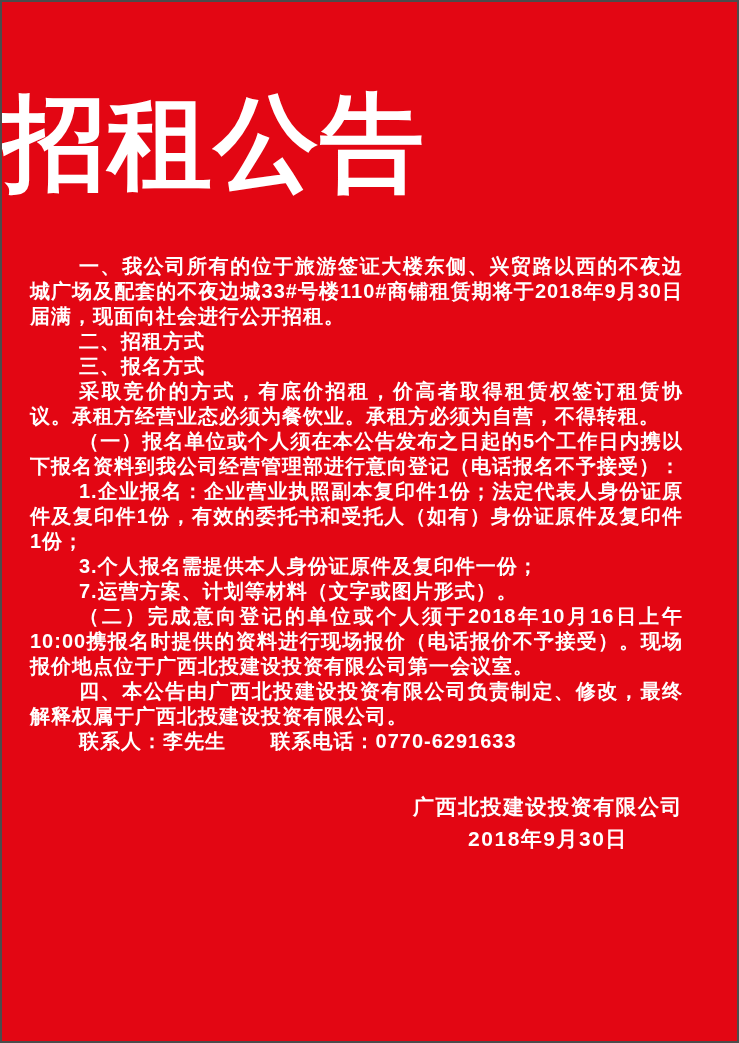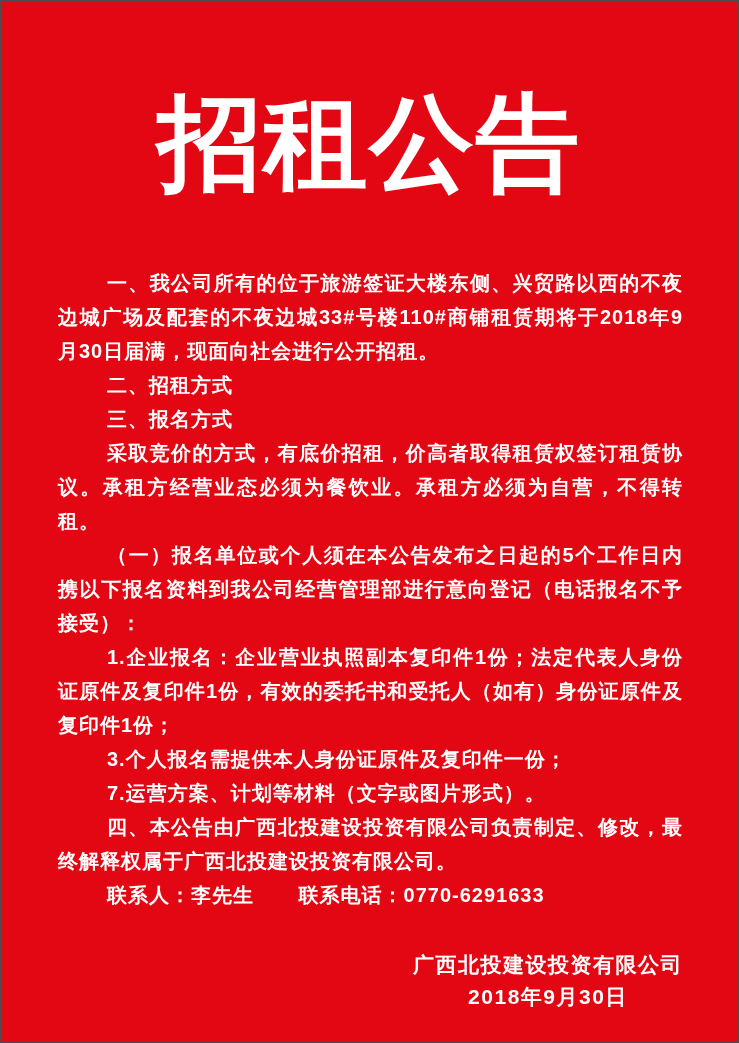--- a/index.html
+++ b/index.html
@@ -12,36 +12,36 @@
     width: 739px;
     height: 1043px;
     box-sizing: border-box;
     background: #e30613;
     border: 2px solid #4c4c4c;
     overflow: hidden;
     color: #ffffff;
     font-family: "Liberation Sans", sans-serif;
   }
   .poster-title {
-    margin: 80px 0 12px 0;
+    margin: 80px 0 0 0;
     padding: 0;
-    text-align: center;
+    text-align: left;
     font-family: "DejaVu Serif", serif;
     font-weight: 900;
     font-size: 104px;
     line-height: 122px;
     letter-spacing: 2px;
     color: #ffffff;
     white-space: nowrap;
   }
   .poster-body {
-    padding: 50px 54px 0 56px;
+    padding: 50px 54px 0 28px;
     font-size: 20px;
     font-weight: bold;
-    line-height: 34px;
+    line-height: 25px;
     letter-spacing: 1px;
     text-align: justify;
     text-justify: inter-ideograph;
   }
   .poster-body p {
     margin: 0;
     padding: 0;
     text-indent: 49px;
   }
   .contact-line .phone-part {
@@ -70,20 +70,21 @@
 
   <div class="poster-body">
     <p>一、我公司所有的位于旅游签证大楼东侧、兴贸路以西的不夜边城广场及配套的不夜边城33#号楼110#商铺租赁期将于2018年9月30日届满，现面向社会进行公开招租。</p>
     <p>二、招租方式</p>
     <p>三、报名方式</p>
     <p>采取竞价的方式，有底价招租，价高者取得租赁权签订租赁协议。承租方经营业态必须为餐饮业。承租方必须为自营，不得转租。</p>
     <p>（一）报名单位或个人须在本公告发布之日起的5个工作日内携以下报名资料到我公司经营管理部进行意向登记（电话报名不予接受）：</p>
     <p>1.企业报名：企业营业执照副本复印件1份；法定代表人身份证原件及复印件1份，有效的委托书和受托人（如有）身份证原件及复印件1份；</p>
     <p>3.个人报名需提供本人身份证原件及复印件一份；</p>
     <p>7.运营方案、计划等材料（文字或图片形式）。</p>
+    <p>（二）完成意向登记的单位或个人须于2018年10月16日上午10:00携报名时提供的资料进行现场报价（电话报价不予接受）。现场报价地点位于广西北投建设投资有限公司第一会议室。</p>
     <p>四、本公告由广西北投建设投资有限公司负责制定、修改，最终解释权属于广西北投建设投资有限公司。</p>
     <p class="contact-line">
       <span>联系人：李先生</span>
       <span class="phone-part">联系电话：0770-6291633</span>
     </p>
   </div>
 
   <div class="signature">
     <div class="signature-inner">
       <div>广西北投建设投资有限公司</div>

